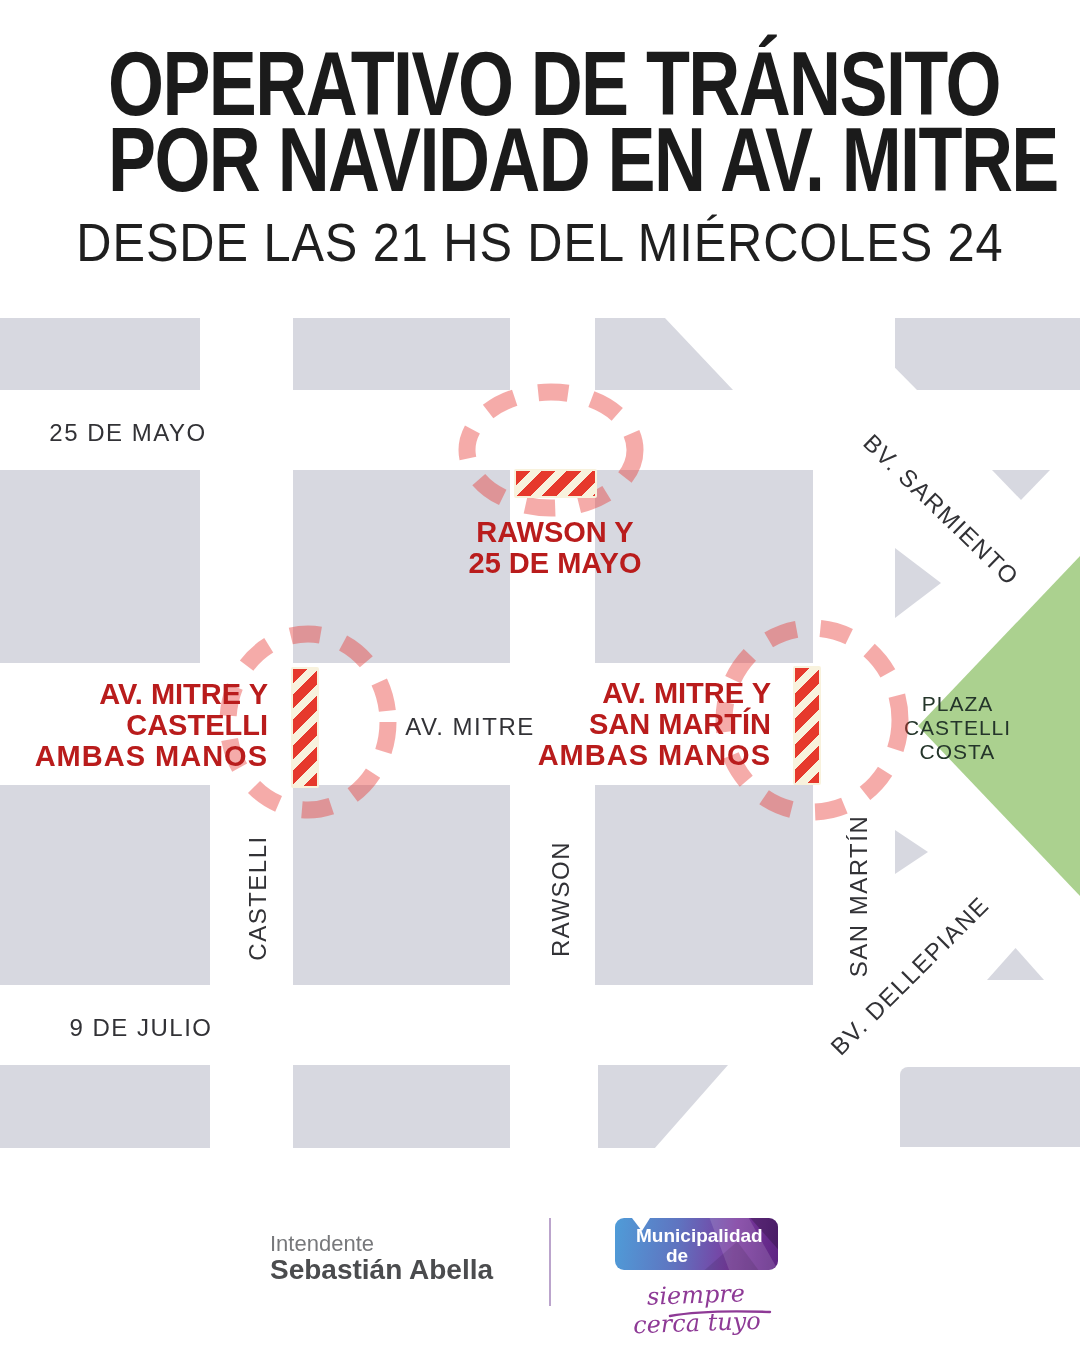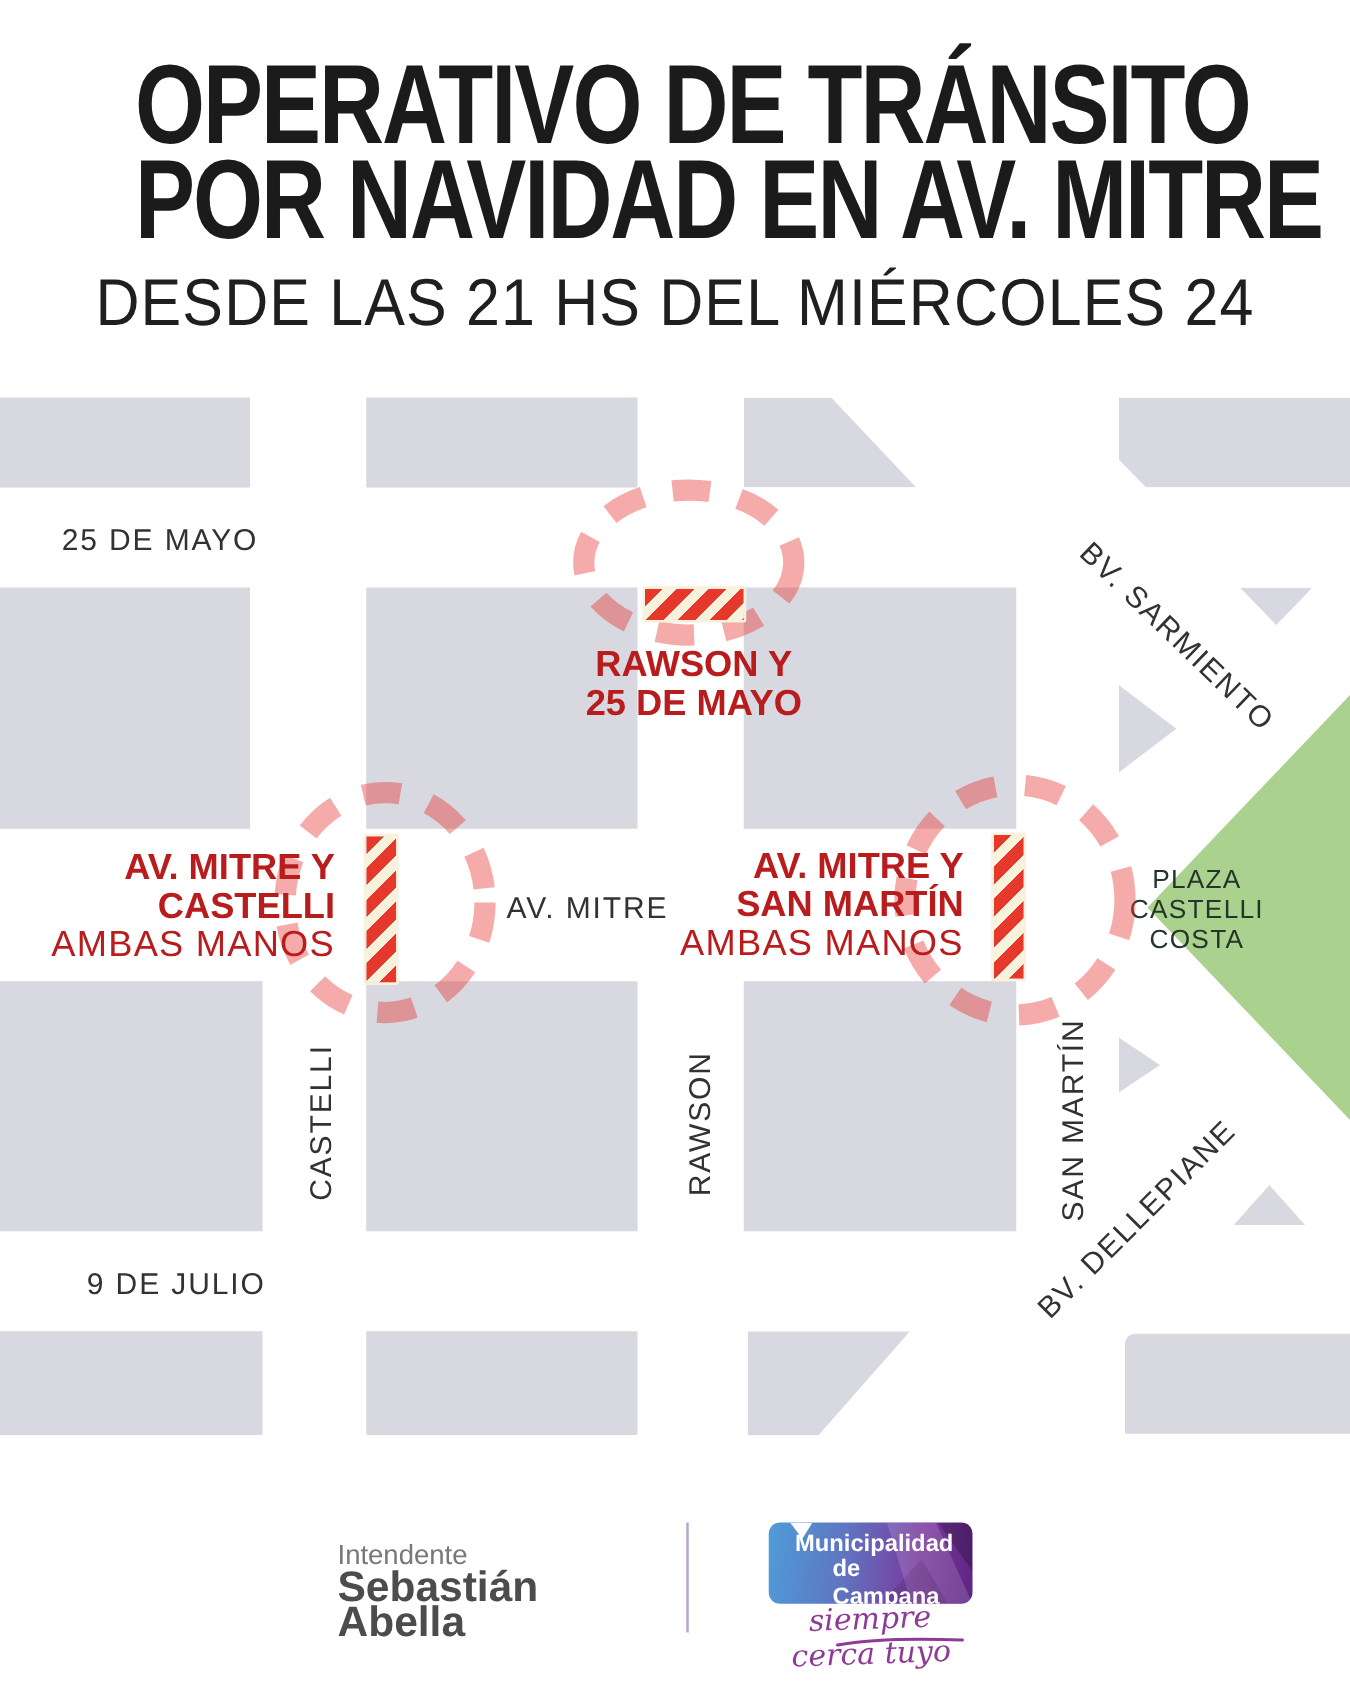--- a/index.html
+++ b/index.html
@@ -17,31 +17,31 @@
   .map{position:absolute;inset:0;}
   .blk{position:absolute;background:#d7d8e0;}
   .plaza{position:absolute;left:918px;top:556px;width:162px;height:340px;background:#abd18f;
          clip-path:polygon(0 50%,100% 0,100% 100%);}
   .plaza-label{position:absolute;left:880px;top:692px;width:155px;text-align:center;
                font-size:21px;line-height:24px;letter-spacing:1px;color:#24352a;}
   .street{position:absolute;font-size:24px;letter-spacing:1.5px;color:#323236;white-space:nowrap;}
   .rot-ccw{transform:translate(-50%,-50%) rotate(-90deg);}
   .ctr{transform:translate(-50%,-50%);}
   .closure{position:absolute;color:#b91c1c;font-size:29px;font-weight:800;line-height:31px;white-space:nowrap;}
-  .closure .note{font-weight:400;letter-spacing:1px;font-size:29px;text-align:right;}
+  .closure .note{font-weight:700;letter-spacing:1px;font-size:29px;text-align:right;}
   .barrier{position:absolute;border:2px solid #f8f2dd;border-radius:2px;
            background:repeating-linear-gradient(135deg,#e6392c 0 10px,#f8f2dd 10px 18px);}
   .ring-svg{position:absolute;inset:0;pointer-events:none;}
 
   
   .official{position:absolute;left:270px;top:1232px;width:250px;text-align:left;}
   .official .role{font-size:22px;line-height:24px;color:#77787b;}
-  .official .name{font-size:34px;line-height:28px;font-weight:700;color:#4b4c4e;}
+  .official .name{font-size:28px;line-height:28px;font-weight:700;color:#4b4c4e;}
   .fdivider{position:absolute;left:549px;top:1218px;width:2px;height:88px;background:#bba4cc;}
-  .logo{position:absolute;left:615px;top:1218px;width:163px;height:65px;border-radius:9px;
+  .logo{position:absolute;left:615px;top:1218px;width:163px;height:52px;border-radius:9px;
         background:linear-gradient(97deg,#4f9cd8 0%,#5f74c0 38%,#7b3a9f 72%,#5d2482 100%);
         overflow:hidden;}
   .logo .facet{position:absolute;inset:0;}
   .logo .f-light{background:rgba(255,255,255,0.14);clip-path:polygon(58% 0,82% 0,100% 100%,70% 100%);}
   .logo .f-dark{background:rgba(0,0,0,0.22);clip-path:polygon(83% 0,100% 0,100% 60%);}
   .logo .f-mid{background:rgba(0,0,0,0.10);clip-path:polygon(55% 100%,75% 45%,88% 100%);}
   .logo .notch{position:absolute;left:17px;top:0;width:18px;height:13px;background:#ffffff;
                clip-path:polygon(0 0,100% 0,55% 100%);}
   .logo .l1{position:absolute;left:21px;top:7px;color:#fff;font-size:19px;font-weight:800;letter-spacing:0;}
   .logo .l2{position:absolute;left:21px;top:27px;color:#fff;font-size:19px;font-weight:700;margin-left:30px;}

